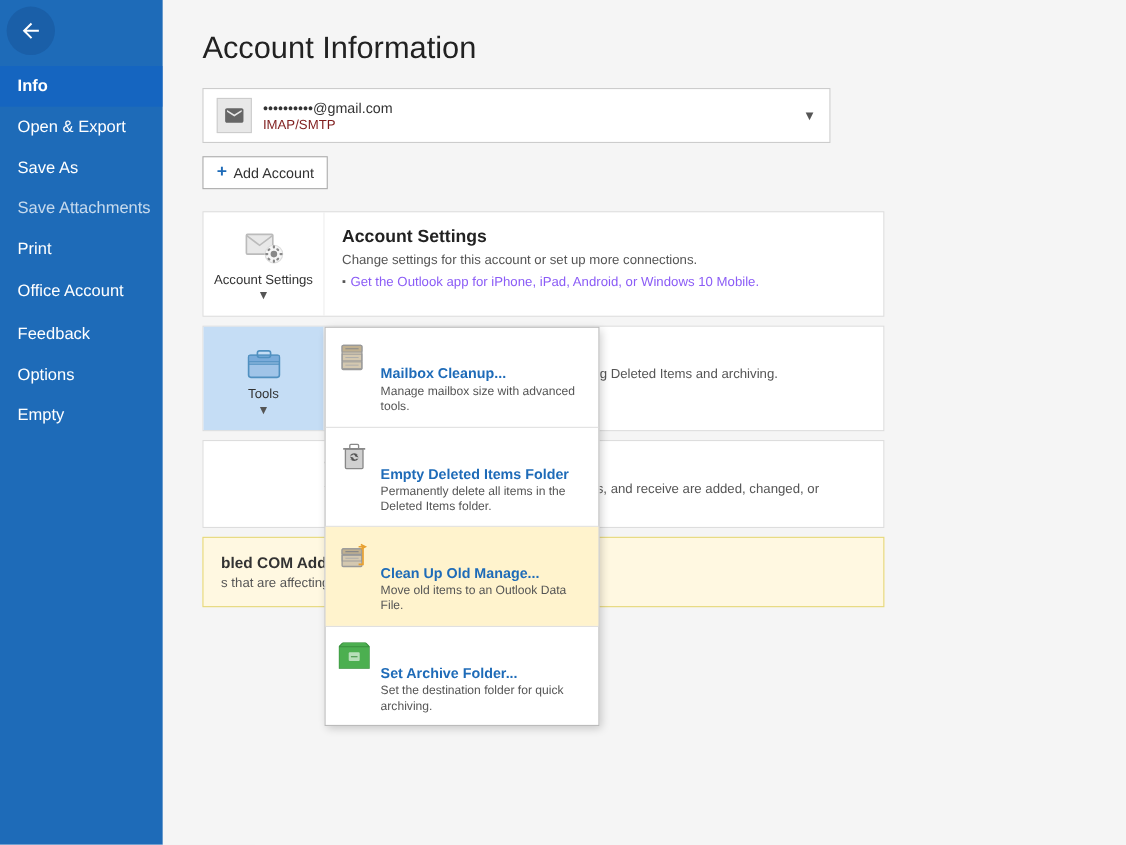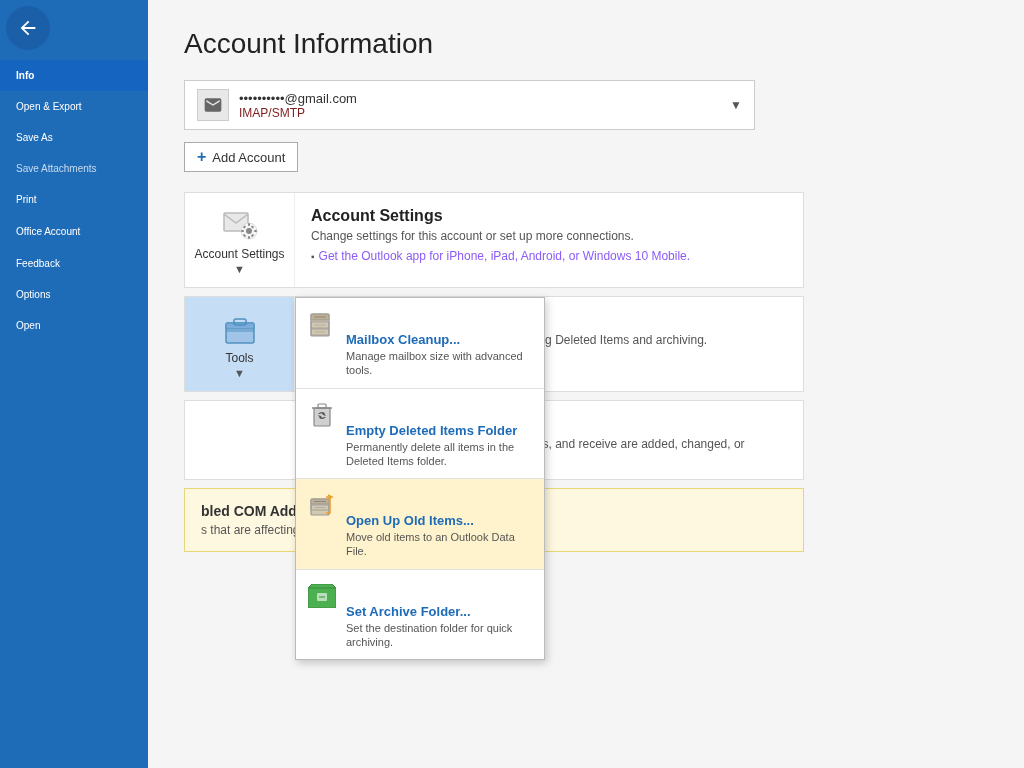--- a/index.html
+++ b/index.html
@@ -22,21 +22,21 @@
       justify-content: center;
       cursor: pointer;
       margin: 6px;
       border-radius: 50%;
     }
     .sidebar-back svg { width: 22px; height: 22px; fill: white; }
     .sidebar-nav { margin-top: 4px; }
     .sidebar-item {
       padding: 10px 16px;
       color: white;
-      font-size: 10px;
+      font-size: 15px;
       cursor: pointer;
       white-space: nowrap;
     }
     .sidebar-item.active { background: #1565c0; font-weight: 600; }
     .sidebar-item.muted { color: rgba(255,255,255,0.75); }
 
     
     .main-content {
       flex: 1;
       background: #f5f5f5;
@@ -254,21 +254,21 @@
   <nav class="sidebar-nav">
     <div class="sidebar-item active">Info</div>
     <div class="sidebar-item">Open &amp; Export</div>
     <div class="sidebar-item">Save As</div>
     <div class="sidebar-item muted">Save Attachments</div>
     <div class="sidebar-item">Print</div>
     <div class="sidebar-item" style="line-height:1.3;">Office
 Account</div>
     <div class="sidebar-item">Feedback</div>
     <div class="sidebar-item">Options</div>
-    <div class="sidebar-item">Open</div>
+    <div class="sidebar-item">Empty</div>
   </nav>
 </div>
 
 <div class="main-content">
   <h1 class="page-title">Account Information</h1>
 
   <div class="account-selector">
     <div class="account-selector-icon">
       <svg width="20" height="20" viewBox="0 0 24 24" fill="#666">
           <path d="M20 4H4c-1.1 0-2 .9-2 2v12c0 1.1.9 2 2 2h16c1.1 0 2-.9 2-2V6c0-1.1-.9-2-2-2zm0 4l-8 5-8-5V6l8 5 8-5v2z"></path>
@@ -380,21 +380,21 @@
             <rect x="3" y="8" width="18" height="5" rx="1" fill="#c0b090" stroke="#999" stroke-width="1"></rect>
             <line x1="6" y1="10.5" x2="18" y2="10.5" stroke="#888" stroke-width="1"></line>
             <rect x="3" y="14" width="18" height="5" fill="none" stroke="#999" stroke-width="0.8"></rect>
             <line x1="6" y1="16.5" x2="18" y2="16.5" stroke="#aaa" stroke-width="0.8"></line>
 
             <path d="M18,6 L22,6 L22,22 L18,22" fill="none" stroke="#e8a030" stroke-width="1.5"></path>
             <polyline points="20,4 24,6 20,8" fill="none" stroke="#e8a030" stroke-width="1.5"></polyline>
           </svg>
         </div>
         <div class="menu-item-text">
-          <div class="menu-item-title">Open Up Old Items...</div>
+          <div class="menu-item-title">Clean Up Old Manage...</div>
           <div class="menu-item-desc">Move old items to an Outlook Data File.</div>
         </div>
       </div>
       <div class="menu-divider"></div>
 
       <div class="dropdown-menu-item">
         <div class="menu-item-icon">
           <svg width="28" height="24" viewBox="0 0 28 24">
             <path d="M0,4 L4,0 L24,0 L28,4 L28,24 L0,24 Z" fill="#4caf50" stroke="#388e3c" stroke-width="1"></path>
             <path d="M0,4 L28,4" stroke="#388e3c" stroke-width="1"></path>

